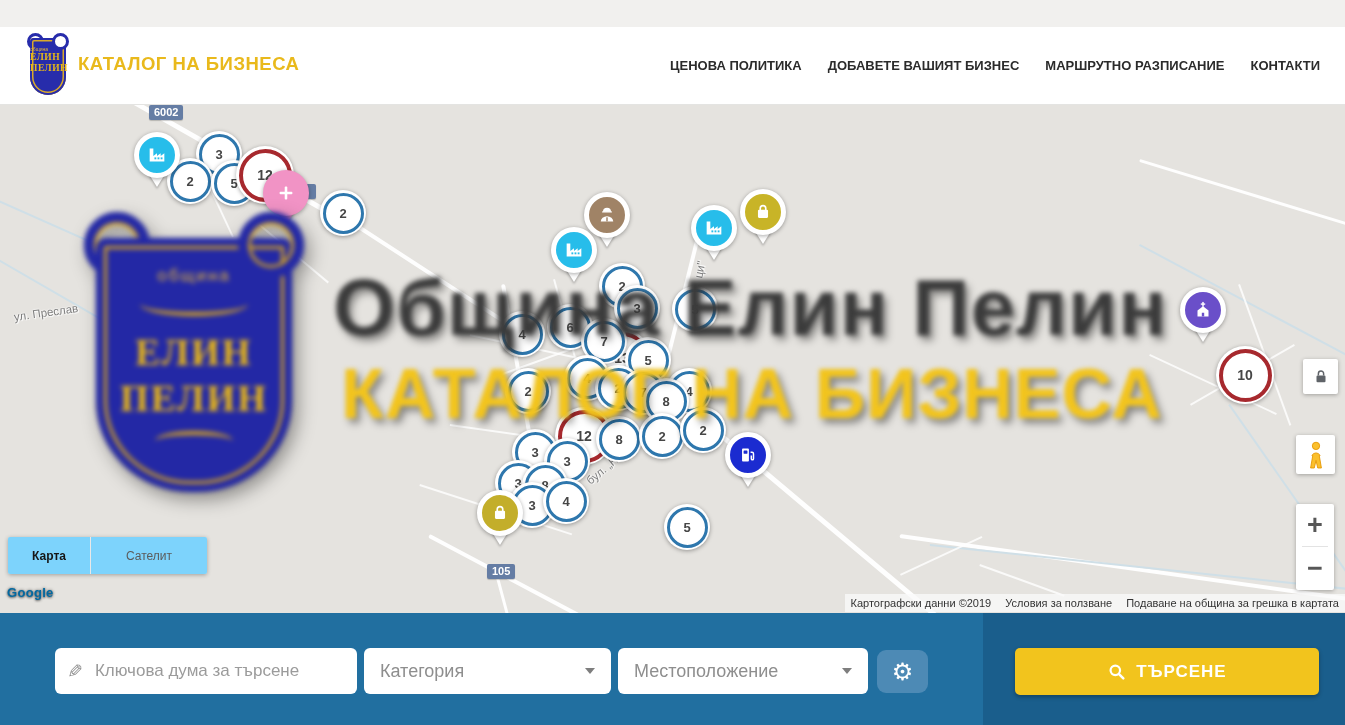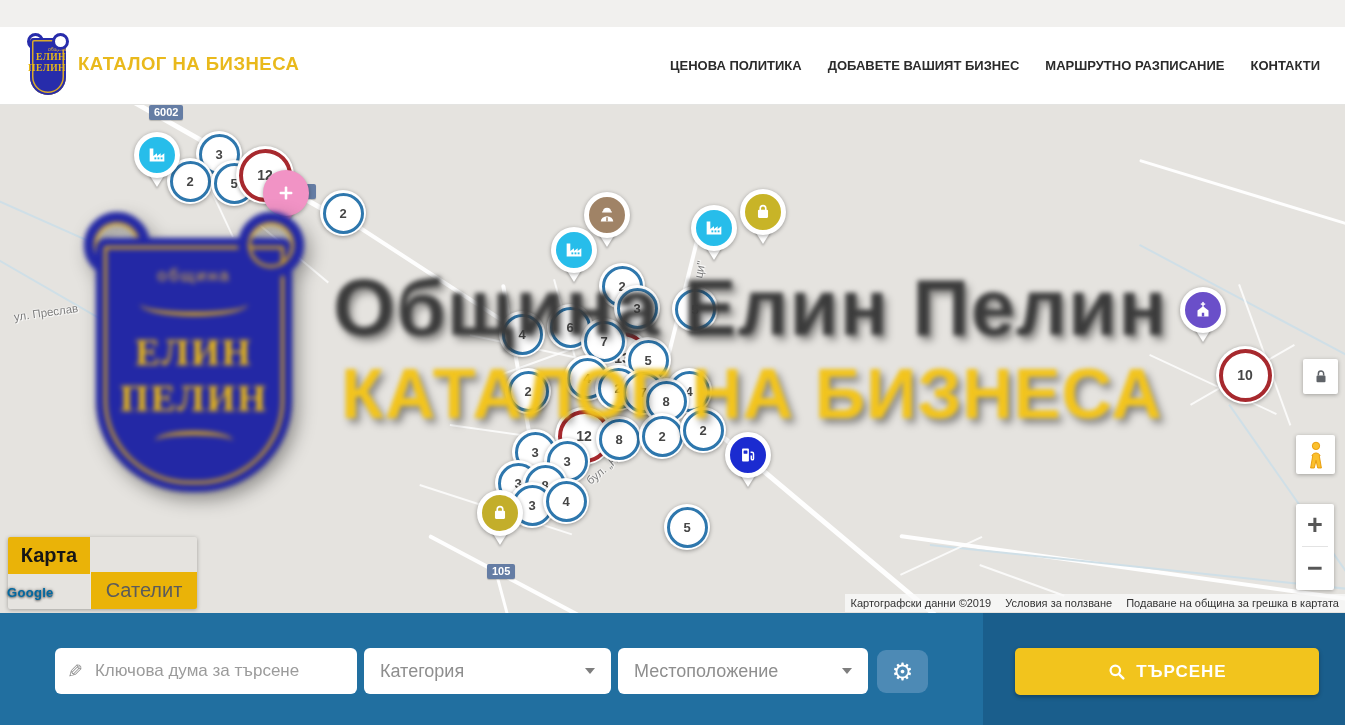--- a/index.html
+++ b/index.html
@@ -5,21 +5,21 @@
   html,body{margin:0;padding:0;}
   body{width:1345px;height:725px;overflow:hidden;font-family:"Liberation Sans",sans-serif;background:#f1f0ee;}
   #app{position:relative;width:1345px;height:725px;background:#f1f0ee;}
 
   
   .header{position:absolute;top:27px;left:0;width:100%;height:77px;background:#fff;border-bottom:1px solid #e4e4e2;z-index:80;}
   .logo{position:absolute;left:28px;top:6px;display:flex;align-items:center;gap:10px;cursor:pointer;}
   .crest-sm{position:relative;width:40px;height:62px;flex:none;}
   .crest-sm::before,.crest-sm::after{content:"";position:absolute;top:0;width:11px;height:11px;border-radius:50%;border:3px solid #272cab;background:#fff;}
   .crest-sm::before{left:-1px}.crest-sm::after{right:-1px}
-  .crest-sm .cbody{position:absolute;top:5px;left:2px;right:2px;bottom:0;background:#272cab;border-radius:4px 4px 50% 50%/4px 4px 32% 32%;box-shadow:inset 0 0 0 2px #272cab,inset 0 0 0 3.5px #d9a92b;display:flex;flex-direction:column;align-items:flex-end;}
+  .crest-sm .cbody{position:absolute;top:5px;left:2px;right:2px;bottom:0;background:#272cab;border-radius:4px 4px 50% 50%/4px 4px 32% 32%;box-shadow:inset 0 0 0 2px #272cab,inset 0 0 0 3.5px #d9a92b;display:flex;flex-direction:column;align-items:flex-start;}
   .crest-sm .motto{font-size:5px;color:#e3b53a;margin-top:8px;}
   .crest-sm .n{font-family:"Liberation Serif",serif;font-weight:bold;font-size:9.5px;color:#e8b917;line-height:1.2;letter-spacing:.5px;}
   .site-title{font-size:21px;font-weight:bold;color:#3d3d3c;line-height:1.15;}
   .site-subtitle{font-size:18.5px;font-weight:bold;color:#e9b91c;letter-spacing:.5px;line-height:1.2;}
   .main-nav{position:absolute;right:25px;top:0;height:100%;display:flex;align-items:center;gap:26px;}
   .nav-item{font-size:13px;font-weight:bold;color:#2b2b2b;letter-spacing:0;cursor:pointer;white-space:nowrap;}
 
   
   .map{position:absolute;top:104px;left:0;width:1345px;height:509px;background:#e5e3df;overflow:hidden;}
   .road{position:absolute;background:#fff;border-radius:2px;transform-origin:0 0;opacity:.95;}
@@ -48,23 +48,23 @@
   .crest-big::before{left:-2px}.crest-big::after{right:-2px}
   .crest-big .cbody{position:absolute;top:24px;left:10px;right:10px;bottom:4px;background:#2328a5;border-radius:10px 10px 48% 48%/10px 10px 36% 36%;box-shadow:inset 0 0 0 8px #2328a5,inset 0 0 0 11px #d7a51f;display:flex;flex-direction:column;align-items:center;}
   .crest-big .motto{font-size:17px;color:#e3b53a;margin-top:28px;letter-spacing:2px;}
   .crest-big .orn{width:55%;height:20px;border-bottom:4px solid #d7a51f;border-radius:50%;margin-top:6px;}
   .crest-big .n{font-family:"Liberation Serif",serif;font-weight:bold;font-size:37px;color:#ecba16;letter-spacing:2px;line-height:1.25;}
   .crest-big .n1{margin-top:14px;}
   .crest-big .orn2{width:40%;height:16px;border-top:4px solid #d7a51f;border-radius:50%;margin-top:8px;}
 
   
   .maptype{position:absolute;left:8px;top:433px;display:flex;border-radius:2px;box-shadow:0 1px 4px rgba(0,0,0,.3);overflow:hidden;z-index:45;}
-  .maptype button{border:none;background:#eab308;height:37px;font-family:"Liberation Sans",sans-serif;font-size:20px;cursor:pointer;}
+  .maptype button{border:none;background:#7dd3fc;height:37px;font-family:"Liberation Sans",sans-serif;font-size:12px;cursor:pointer;}
   .mt-map{width:82px;font-weight:bold;color:#161616;}
-  .mt-sat{width:107px;color:#5b5b5b;border-left:1px solid #e8e8e8 !important;margin-top:35px;}
+  .mt-sat{width:117px;color:#5b5b5b;border-left:1px solid #e8e8e8 !important;}
   .glogo{position:absolute;left:7px;top:481px;font-size:13px;font-weight:bold;color:#0369a1;letter-spacing:.3px;z-index:45;cursor:pointer;text-shadow:0 0 3px rgba(90,90,90,.9),0 1px 2px rgba(60,60,60,.6);}
   .attribution{position:absolute;right:0;top:490px;height:18px;display:flex;align-items:center;gap:14px;background:rgba(250,250,250,.78);font-size:11px;color:#333;padding:0 6px;z-index:45;white-space:nowrap;}
   .attribution a{color:#333;text-decoration:none;cursor:pointer;}
   .ctl{position:absolute;background:#fff;border-radius:2px;box-shadow:0 1px 4px rgba(0,0,0,.3);display:flex;align-items:center;justify-content:center;z-index:45;cursor:pointer;}
   .lock-btn{left:1303px;top:255px;width:35px;height:35px;}
   .pegman{left:1296px;top:331px;width:39px;height:39px;}
   .zoomctl{position:absolute;left:1296px;top:400px;width:38px;height:86px;background:#fff;border-radius:2px;box-shadow:0 1px 4px rgba(0,0,0,.3);display:flex;flex-direction:column;align-items:center;z-index:45;}
   .zoomctl button{border:none;background:transparent;width:100%;height:42px;font-size:27px;font-weight:bold;color:#575757;cursor:pointer;line-height:1;}
   .zdiv{width:26px;height:1px;background:#e3e3e3;}
 

